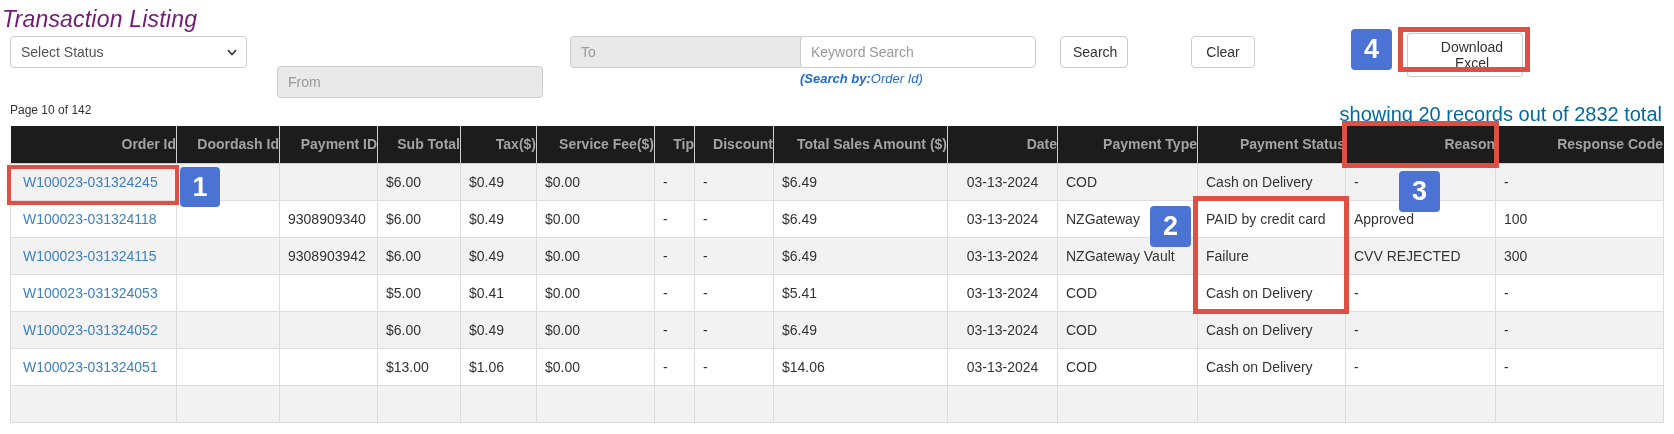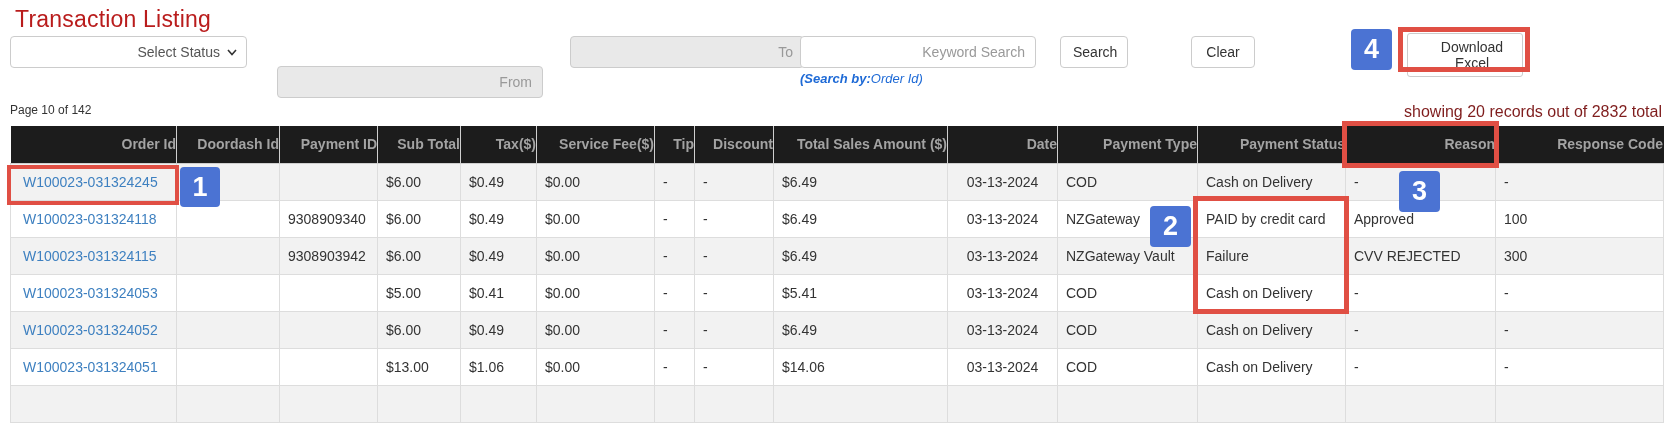--- a/index.html
+++ b/index.html
@@ -5,25 +5,25 @@
   * { margin:0; padding:0; box-sizing:border-box; }
   html,body { background:#fff; }
   body { font-family:"Liberation Sans", sans-serif; }
   #screen {
     position:relative; width:1674px; height:434px; background:#fff;
     overflow:hidden; font-size:14px; color:#333;
   }
   .abs { position:absolute; }
 
   
-  #page-title { left:15px; top:6px; font-size:23px; color:#b91c1c; letter-spacing:.2px; }
+  #page-title { left:2px; top:6px; font-size:23px; color:#701a75; letter-spacing:.2px;font-style:italic; }
 
   
   .ctl { height:32px; border:1px solid #ccc; border-radius:4px; font-size:14px;
-         font-family:"Liberation Sans", sans-serif; color:#555; background:#fff;text-align:right; }
+         font-family:"Liberation Sans", sans-serif; color:#555; background:#fff; }
   .select-wrap { left:10px; top:36px; width:237px; height:32px; }
   .select-wrap select { width:100%; height:100%; -webkit-appearance:none; appearance:none;
          padding:0 26px 0 10px; background:transparent; }
   .select-wrap .chev { position:absolute; right:9px; top:10px; pointer-events:none; }
   input.ctl { padding:0 10px; }
   input.ctl::placeholder { color:#999; opacity:1; }
   .dim { background:#e9e9e9; }
   #from-input { left:277px; top:36px; width:266px;margin-top:30px; }
   #to-input   { left:570px; top:36px; width:234px; }
   #keyword-input { left:800px; top:36px; width:236px; }
@@ -31,21 +31,21 @@
                  font-style:italic; color:var(--hint-blue); }
   button.btn { height:32px; border:1px solid #ccc; border-radius:4px; background:#fff;
                color:#333; font-size:14px; font-family:"Liberation Sans", sans-serif;
                padding:0 12px; cursor:pointer; }
   #search-button { left:1060px; top:36px; width:68px; }
   #clear-button  { left:1191px; top:36px; width:64px; }
   #download-excel-button { left:1407px; top:33px; width:116px; height:44px; border-radius:3px;padding-left:26px; }
 
   
   #page-info { left:10px; top:103px; font-size:12px; color:#333; }
-  #records-info { right:12px; top:103px; font-size:16px; color:#7f1d1d; }
+  #records-info { right:12px; top:103px; font-size:20px; color:#0369a1; }
 
   
   #transactions-table { left:10px; top:126px; width:1653px; border-collapse:collapse;
                         table-layout:fixed; font-size:14px; }
   #transactions-table th {
     background:var(--header-bg); color:#a3a3a3; font-weight:bold; height:37px;
     text-align:right; border-right:1px solid #cfcfcf; border-bottom:1px solid #cfcfcf;
     overflow:hidden; white-space:nowrap;
   }
   #transactions-table th:last-child { border-right:1px solid var(--header-bg); }

